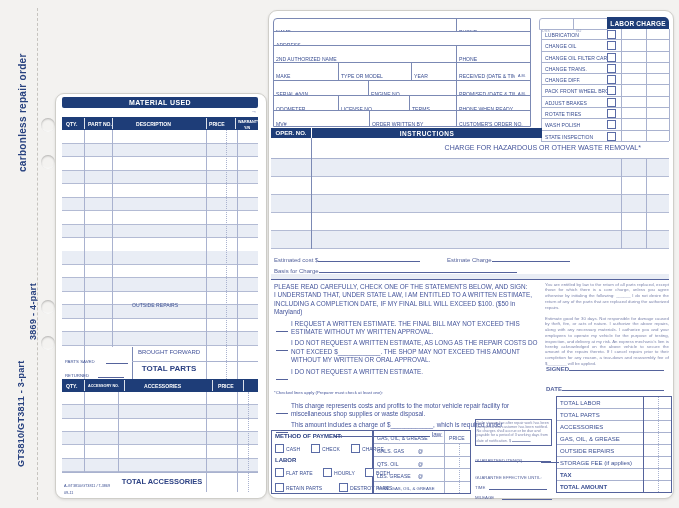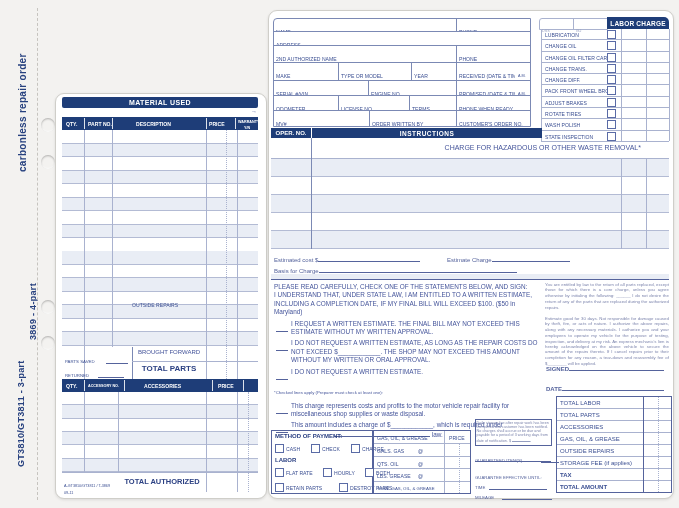--- a/index.html
+++ b/index.html
@@ -110,21 +110,21 @@
   <div class="vl" style="left:181px;top:298px;height:100px;"></div>
   <div class="vld" style="left:192px;top:298px;height:100px;"></div>
   <div class="hl" style="left:6px;top:378px;width:196px;"></div>
 
   <div class="abs" style="left:8px;top:380px;">
     <span class="s4">A-GT3810/GT3811 / T-3869</span>
   </div>
   <div class="abs" style="left:8px;top:387px;">
     <span class="s4">09-11</span>
   </div>
-  <div class="abs b" style="left:62px;top:383px;width:88px;text-align:center;font-size:7.5px;color:#2c4183;">TOTAL AUTHORIZED</div>
+  <div class="abs b" style="left:62px;top:383px;width:88px;text-align:center;font-size:7.5px;color:#2c4183;">TOTAL ACCESSORIES</div>
 </div>
 
 <div class="hole" style="left:41px;top:118px;"></div>
 <div class="hole" style="left:41px;top:155px;"></div>
 <div class="hole" style="left:41px;top:300px;"></div>
 <div class="hole" style="left:41px;top:336px;"></div>
 
 <div class="sheet" style="left:268px;top:10px;width:404px;height:487px;">
 
   <div class="abs" style="left:4px;top:7px;width:256px;border:1px solid #7b89b4;border-radius:4px 0 0 0;">

